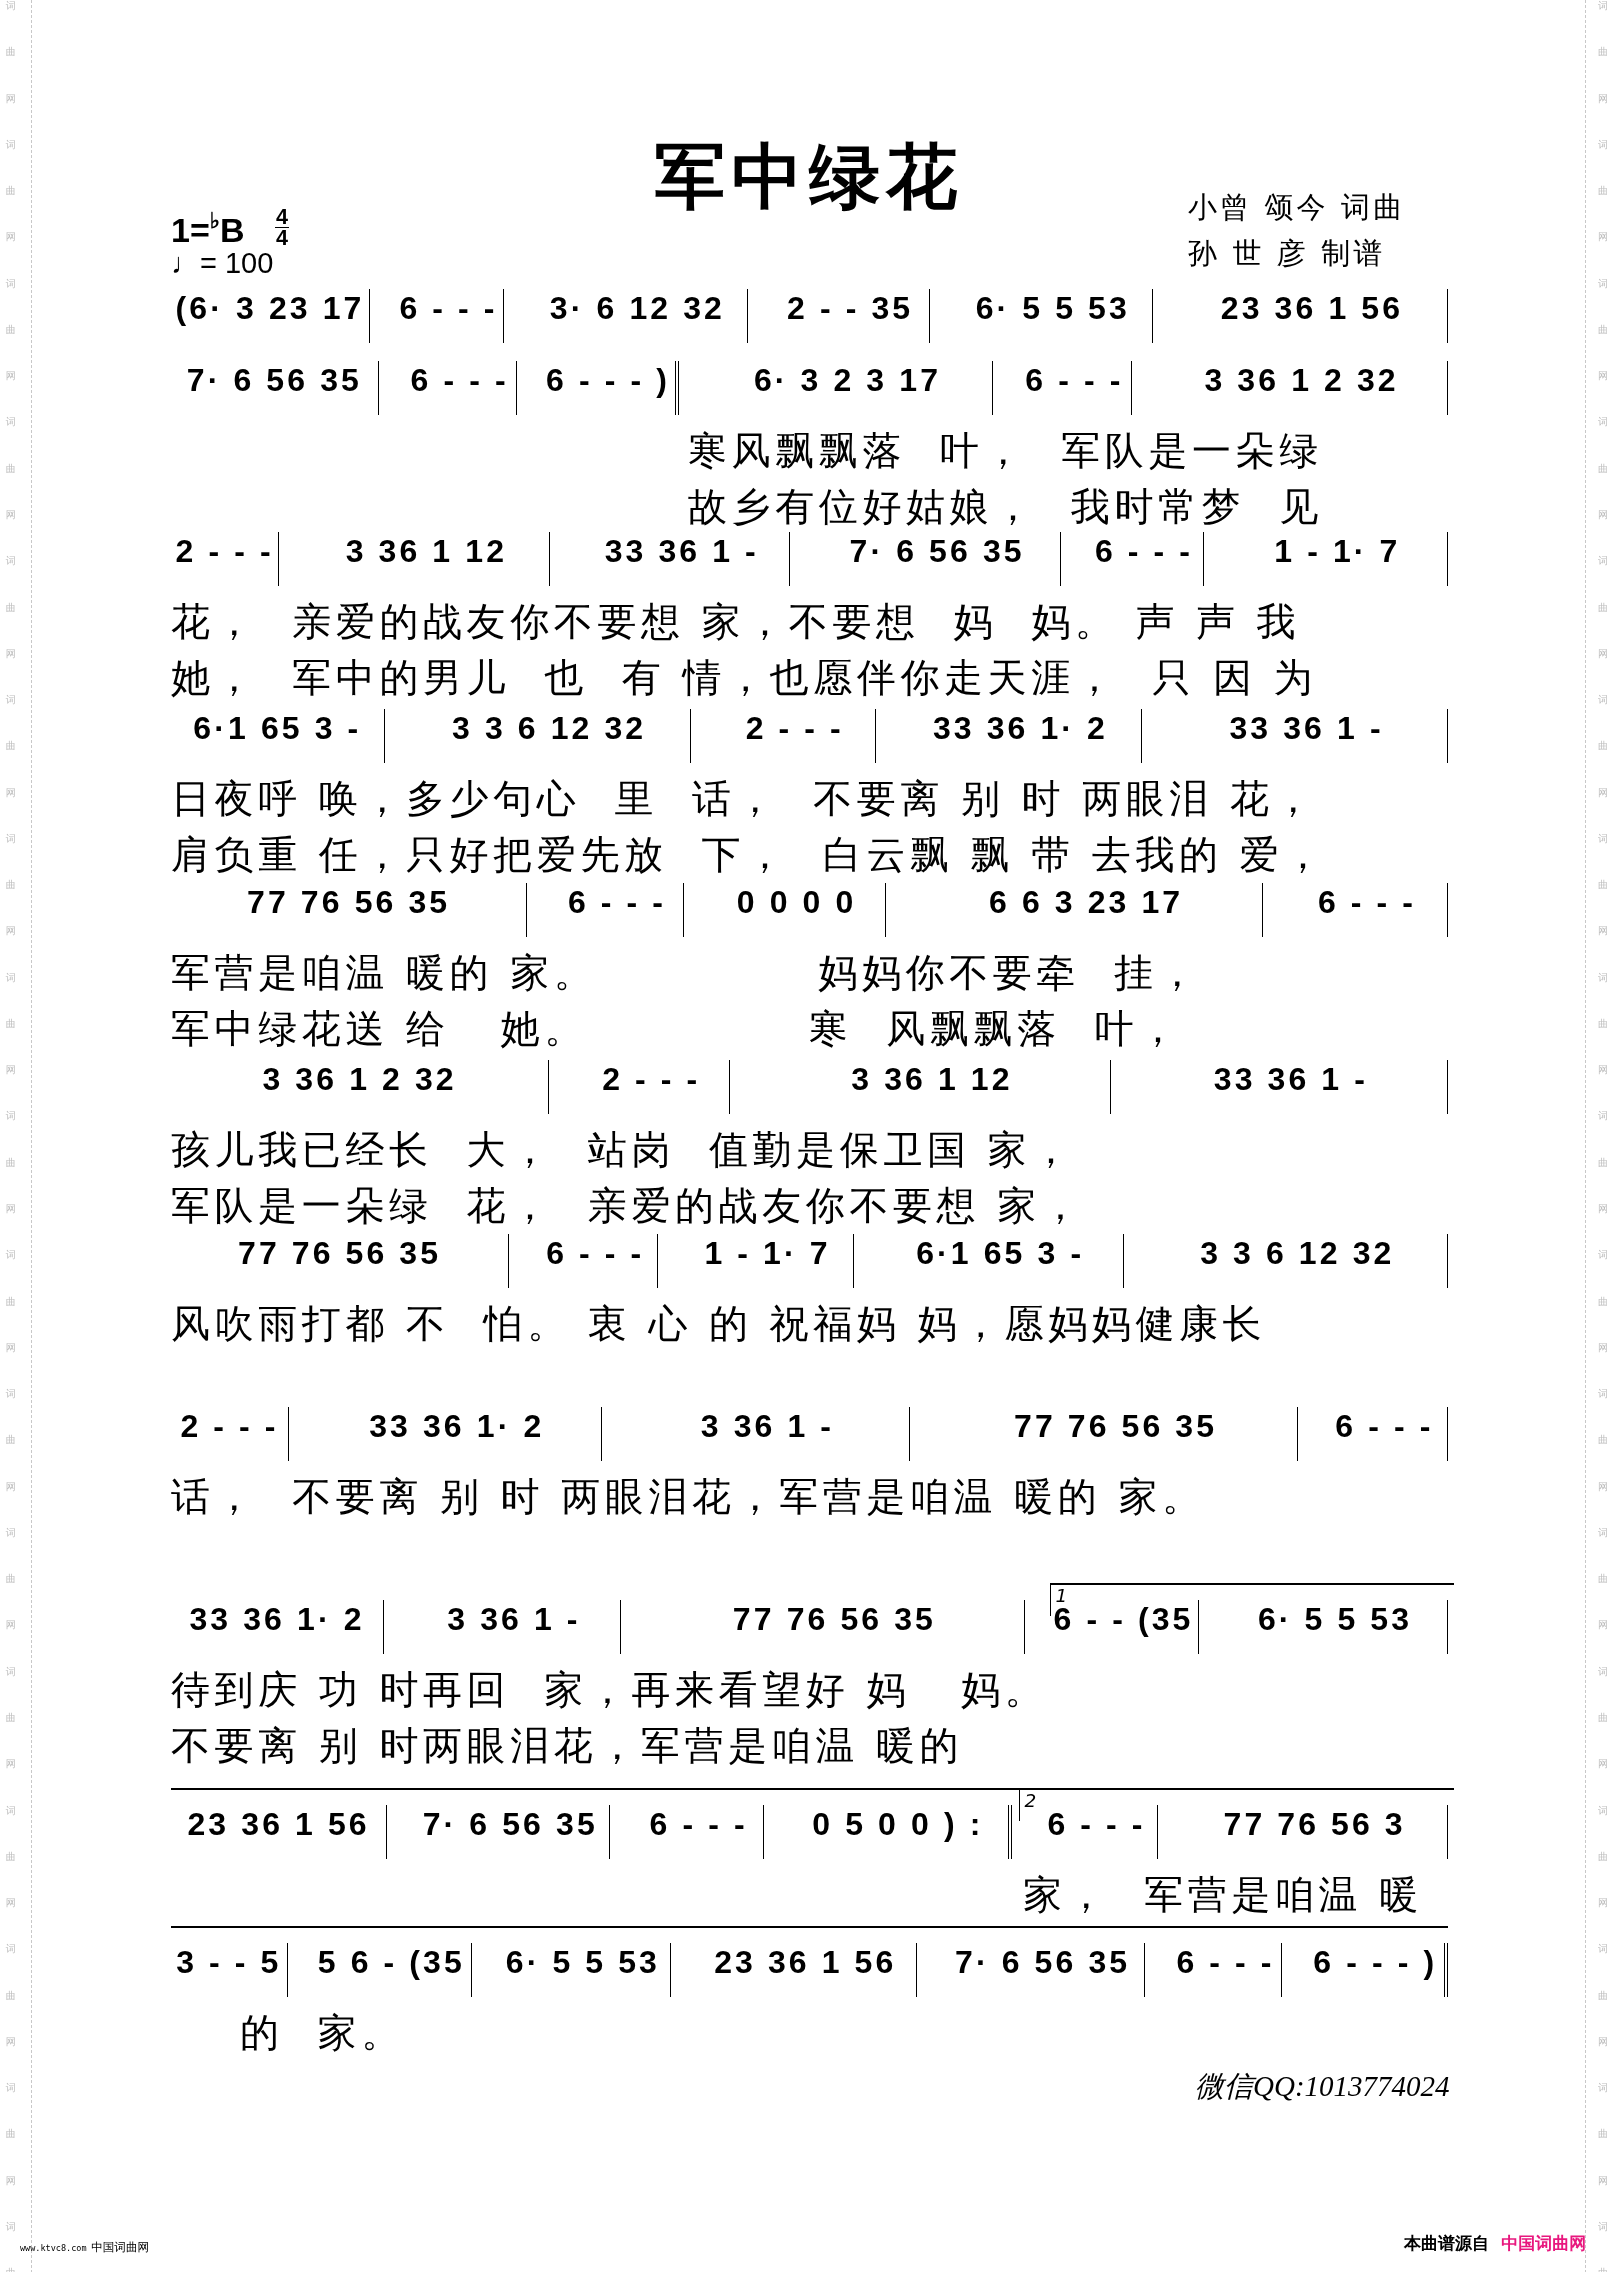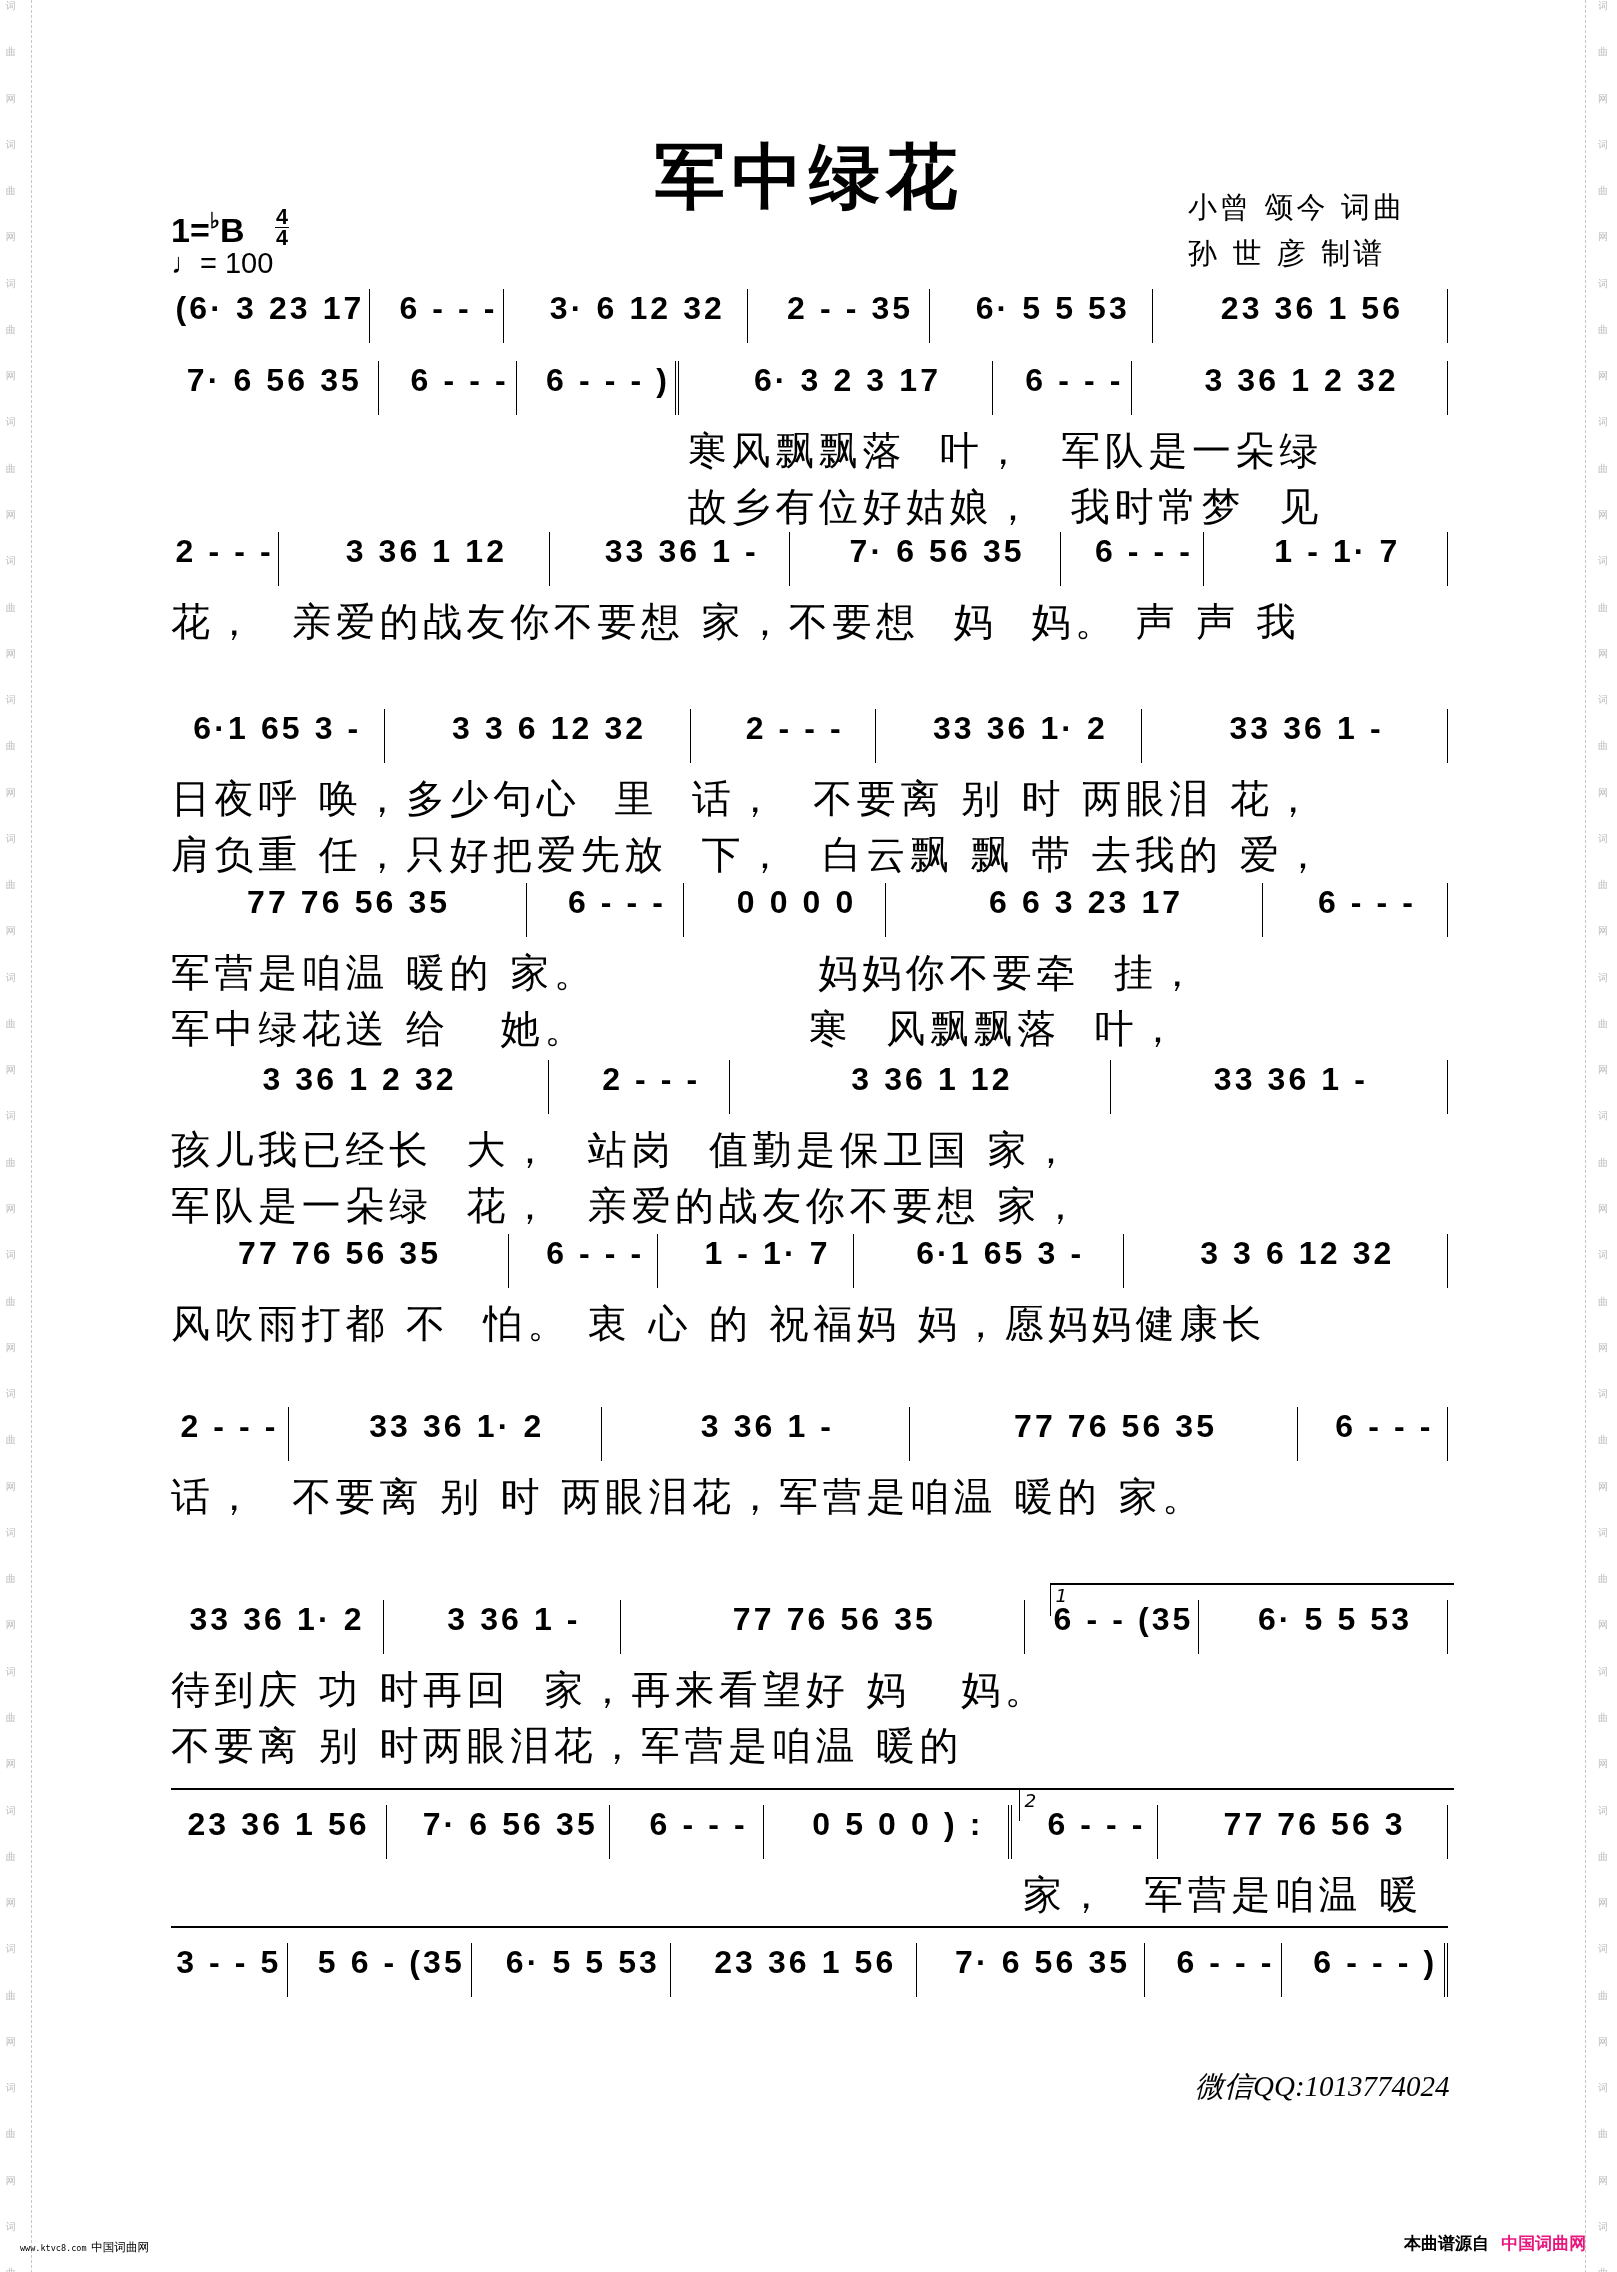--- a/index.html
+++ b/index.html
@@ -220,20 +220,21 @@
           <span class="note">7· 6 56 35</span>
         </div>
         <div class="measure" style="width: 131px;">
           <span class="note">6 - - -</span>
         </div>
         <div class="measure" style="width: 244px;">
           <span class="note">1 - 1· 7</span>
         </div>
       </div>
       <div class="lyric" style="padding-left: 0px;">花，  亲爱的战友你不要想 家，不要想  妈  妈。 声 声 我</div>
+      <div class="lyric" style="padding-left: 0px;">她，  军中的男儿  也  有 情，也愿伴你走天涯，  只 因 为</div>
     </div>
     <div class="system" style="top: 709px;">
       <div class="staff">
         <div class="measure" style="width: 231px;">
           <span class="note">6·1 65 3 -</span>
         </div>
         <div class="measure" style="width: 305px;">
           <span class="note">3 3 6 12 32</span>
         </div>
         <div class="measure" style="width: 174px;">
@@ -393,20 +394,21 @@
         <div class="measure" style="width: 231px;">
           <span class="note">7· 6 56 35</span>
         </div>
         <div class="measure" style="width: 127px;">
           <span class="note">6 - - -</span>
         </div>
         <div class="measure dbl-end" style="width: 159px;">
           <span class="note">6 - - - )</span>
         </div>
       </div>
+      <div class="lyric" style="padding-left: 69px;">的  家。</div>
     </div>
   </div>
 
 <div class="contact">微信QQ:1013774024</div>
 <div class="source">
   <span>本曲谱源自</span><span class="brand">中国词曲网</span>
 </div>
 <div class="siteurl">
   <b style="font-weight:normal">www.ktvc8.com</b><span>中国词曲网</span>
 </div>

